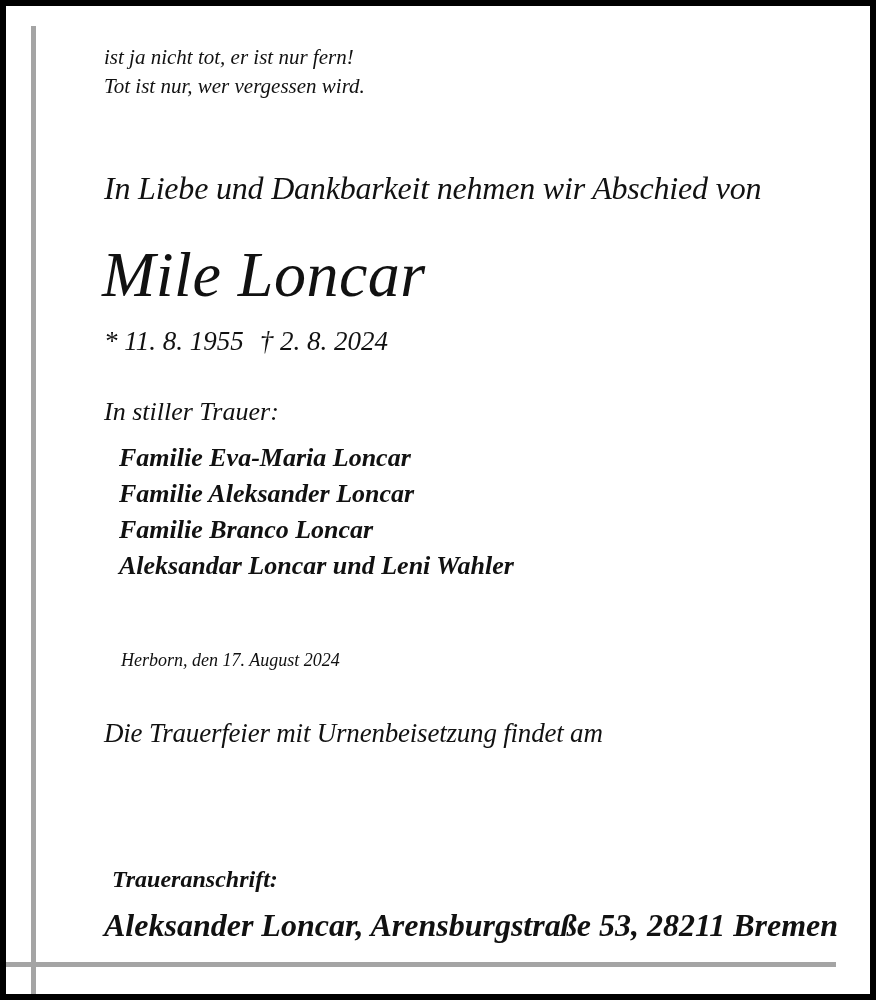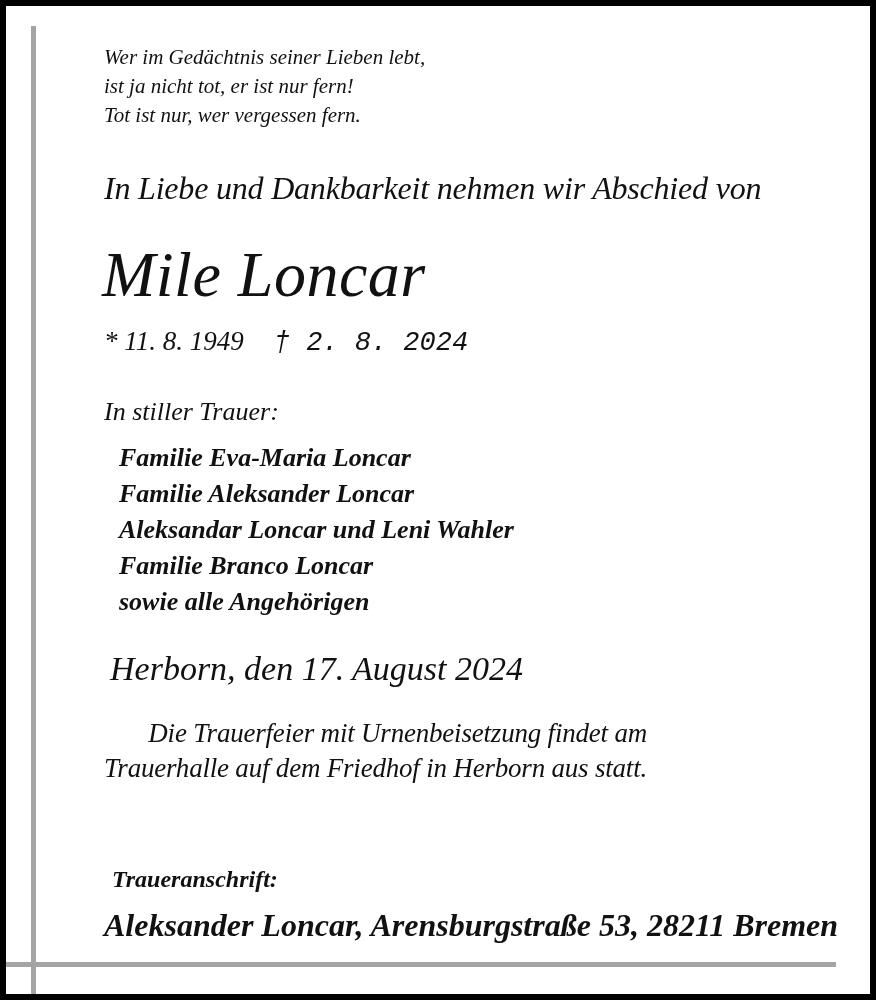--- a/index.html
+++ b/index.html
@@ -19,64 +19,61 @@
     .content {
       position: absolute; left: 104px; top: 0; width: 740px;
       font-family: "Liberation Serif", "DejaVu Serif", serif; color: #111;
       font-style: italic;
     }
     .motto { position: absolute; top: 43px; left: 0; font-size: 21px; line-height: 29px; white-space: nowrap; }
     .motto div { display: block; }
     .intro { position: absolute; top: 170px; left: 0; font-size: 32px; white-space: nowrap; letter-spacing: -0.2px; }
     .name { position: absolute; top: 238px; left: -2px; font-size: 64px; white-space: nowrap; letter-spacing: 0.5px; }
     .dates { position: absolute; top: 326px; left: 0; font-size: 27px; white-space: nowrap; }
-    .dates .death { margin-left: 30px; font-family: Liberation Mono, monospace; }
+    .dates .death { margin-left: 16px; }
     .mourn-label { position: absolute; top: 397px; left: 0; font-size: 26px; white-space: nowrap; }
     .mourners { position: absolute; top: 440px; left: 15px; font-size: 26px; line-height: 36px; font-weight: bold; white-space: nowrap; }
     .mourners div { display: block; }
-    .place-date { position: absolute; top: 650px; left: 6px; font-size: 34px; white-space: nowrap; }
+    .place-date { position: absolute; top: 650px; left: 17px; font-size: 18px; white-space: nowrap; }
     .ceremony { position: absolute; top: 716px; left: 0; font-size: 27px; line-height: 35px; white-space: nowrap; letter-spacing: -0.2px; text-align: right; }
     .ceremony div { display: block; }
     .addr-label { position: absolute; top: 866px; left: 8px; font-size: 24px; font-weight: bold; white-space: nowrap; }
     .addr { position: absolute; top: 907px; left: 0; font-size: 32px; white-space: nowrap; font-weight: bold; }
   </style>
 </head>
 <body>
 
 <div class="frame"></div>
 <div class="vline"></div>
 <div class="hline"></div>
 
 <div class="content">
   <div class="motto">
-    <div>Wer im Gedächtnis seiner Lieben lebt,</div>
     <div>ist ja nicht tot, er ist nur fern!</div>
-    <div>Tot ist nur, wer vergessen fern.</div>
+    <div>Tot ist nur, wer vergessen wird.</div>
   </div>
 
   <div class="intro">In Liebe und Dankbarkeit nehmen wir Abschied von</div>
 
   <div class="name">Mile Loncar</div>
 
   <div class="dates">
-    <span>* 11. 8. 1949</span><span class="death">† 2. 8. 2024</span>
+    <span>* 11. 8. 1955</span><span class="death">† 2. 8. 2024</span>
   </div>
 
   <div class="mourn-label">In stiller Trauer:</div>
 
   <div class="mourners">
     <div>Familie Eva-Maria Loncar</div>
     <div>Familie Aleksander Loncar</div>
+    <div>Familie Branco Loncar</div>
     <div>Aleksandar Loncar und Leni Wahler</div>
-    <div>Familie Branco Loncar</div>
-    <div>sowie alle Angehörigen</div>
   </div>
 
   <div class="place-date">Herborn, den 17. August 2024</div>
 
   <div class="ceremony">
     <div>Die Trauerfeier mit Urnenbeisetzung findet am</div>
-    <div>Trauerhalle auf dem Friedhof in Herborn aus statt.</div>
   </div>
 
   <div class="addr-label">Traueranschrift:</div>
   <div class="addr">Aleksander Loncar, Arensburgstraße 53, 28211 Bremen</div>
 </div>
 
 </body></html>

